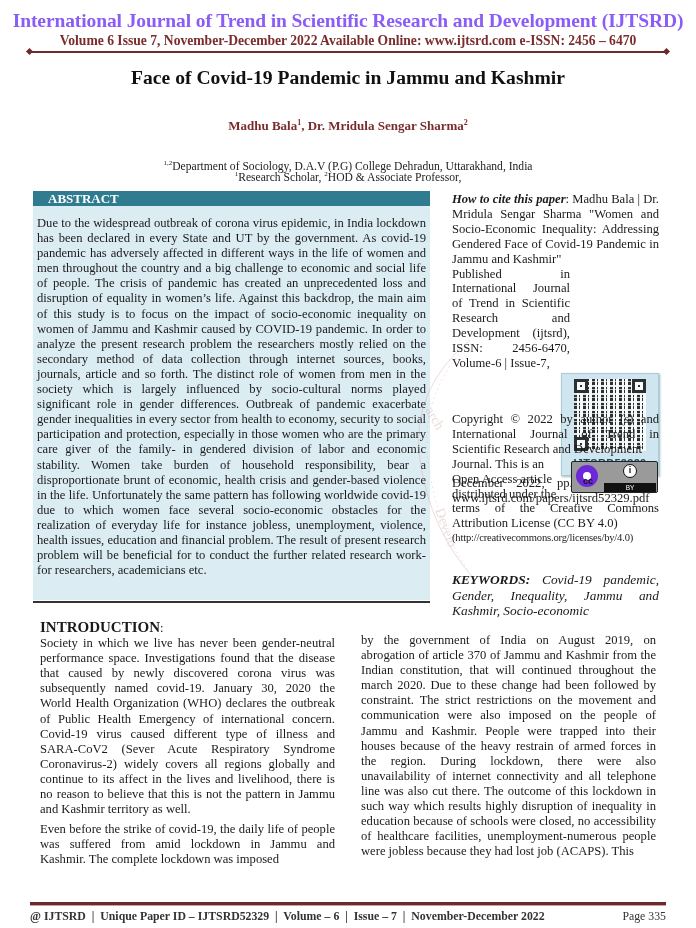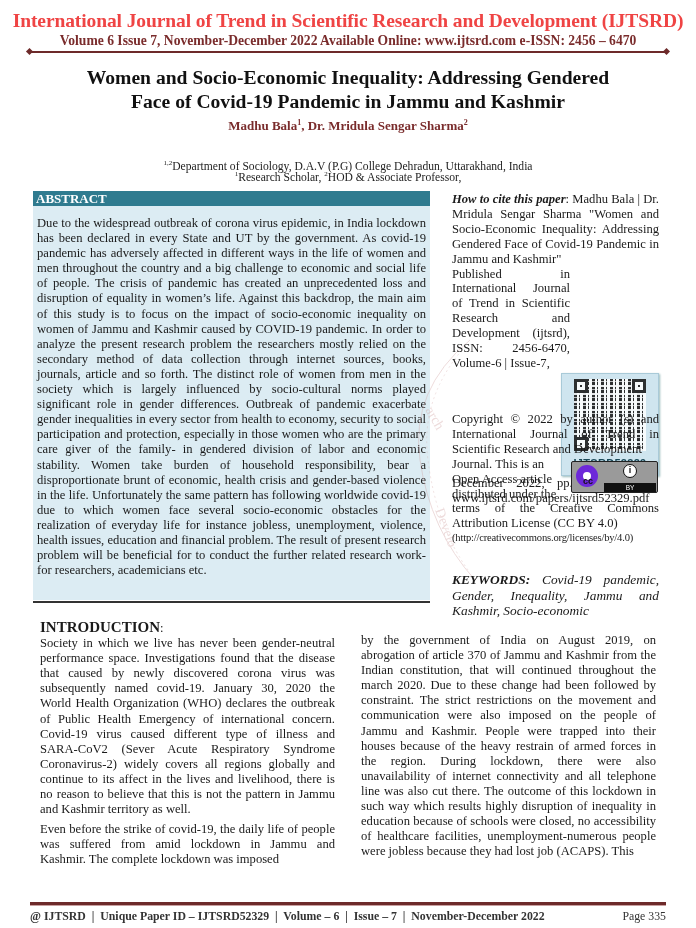--- a/index.html
+++ b/index.html
@@ -2,21 +2,21 @@
 <html><head>
   <meta charset="utf-8">
   <style>
     html, body { margin: 0; padding: 0; background: #ffffff; }
     body {
       width: 696px; height: 928px; position: relative; overflow: hidden;
       font-family: "Liberation Serif", "DejaVu Serif", serif; color: #1a1a1a;
     }
     .journal-title {
       position: absolute; top: 10px; left: 0; width: 696px; text-align: center;
-      color: #ef4444; font-weight: bold; font-size: 19.5px; letter-spacing: -0.1px;
+      color: #8b5cf6; font-weight: bold; font-size: 19.5px; letter-spacing: -0.1px;
       line-height: 22px;
     }
     .journal-sub {
       position: absolute; top: 33px; left: 0; width: 696px; text-align: center;
       color: #7a2c2c; font-weight: bold; font-size: 13.6px; line-height: 16px;
     }
     .header-rule {
       position: absolute; top: 51px; left: 30px; width: 636px; height: 2px;
       background: #6d2a2a;
     }
@@ -43,21 +43,21 @@
     .affil sup { font-size: 7px; }
     .affil1 { top: 159px; margin-top: 8px; }
     .affil2 { top: 156px; }
 
     .abstract-box {
       position: absolute; top: 191px; left: 33px; width: 397px; height: 409px;
       background: #dcecf3;
     }
     .abstract-head {
       background: #2f7b8f; color: #ffffff; font-weight: bold; font-size: 13px;
-      height: 15px; line-height: 15px; padding-left: 3px;
+      height: 15px; line-height: 15px; padding-left: 15px;
     }
     .abstract-text {
       font-size: 12.6px; line-height: 15.1px; text-align: justify; padding: 10px 4px 0 4px;
       color: #1a1a1a;
     }
     .abstract-rule {
       position: absolute; top: 601px; left: 33px; width: 397px; height: 1.5px; background: #333;
     }
 
     .cite-block {
@@ -158,21 +158,20 @@
     .footer-right { float: right; }
   </style>
 </head>
 <body>
 
 <div class="journal-title">International Journal of Trend in Scientific Research and Development (IJTSRD)</div>
 <div class="journal-sub">Volume 6 Issue 7, November-December 2022 Available Online: www.ijtsrd.com e-ISSN: 2456 – 6470</div>
 <div class="header-rule"></div>
 
 <div class="paper-title">
-  <div>Women and Socio-Economic Inequality: Addressing Gendered</div>
   <div>Face of Covid-19 Pandemic in Jammu and Kashmir</div>
 </div>
 
 <div class="authors">
   <span>Madhu Bala</span><sup>1</sup><span>, </span><span>Dr. Mridula Sengar Sharma</span><sup>2</sup>
 </div>
 <div class="affil affil1">
   <sup>1</sup><span>Research Scholar, </span><sup>2</sup><span>HOD &amp; Associate Professor,</span>
 </div>
 <div class="affil affil2">

